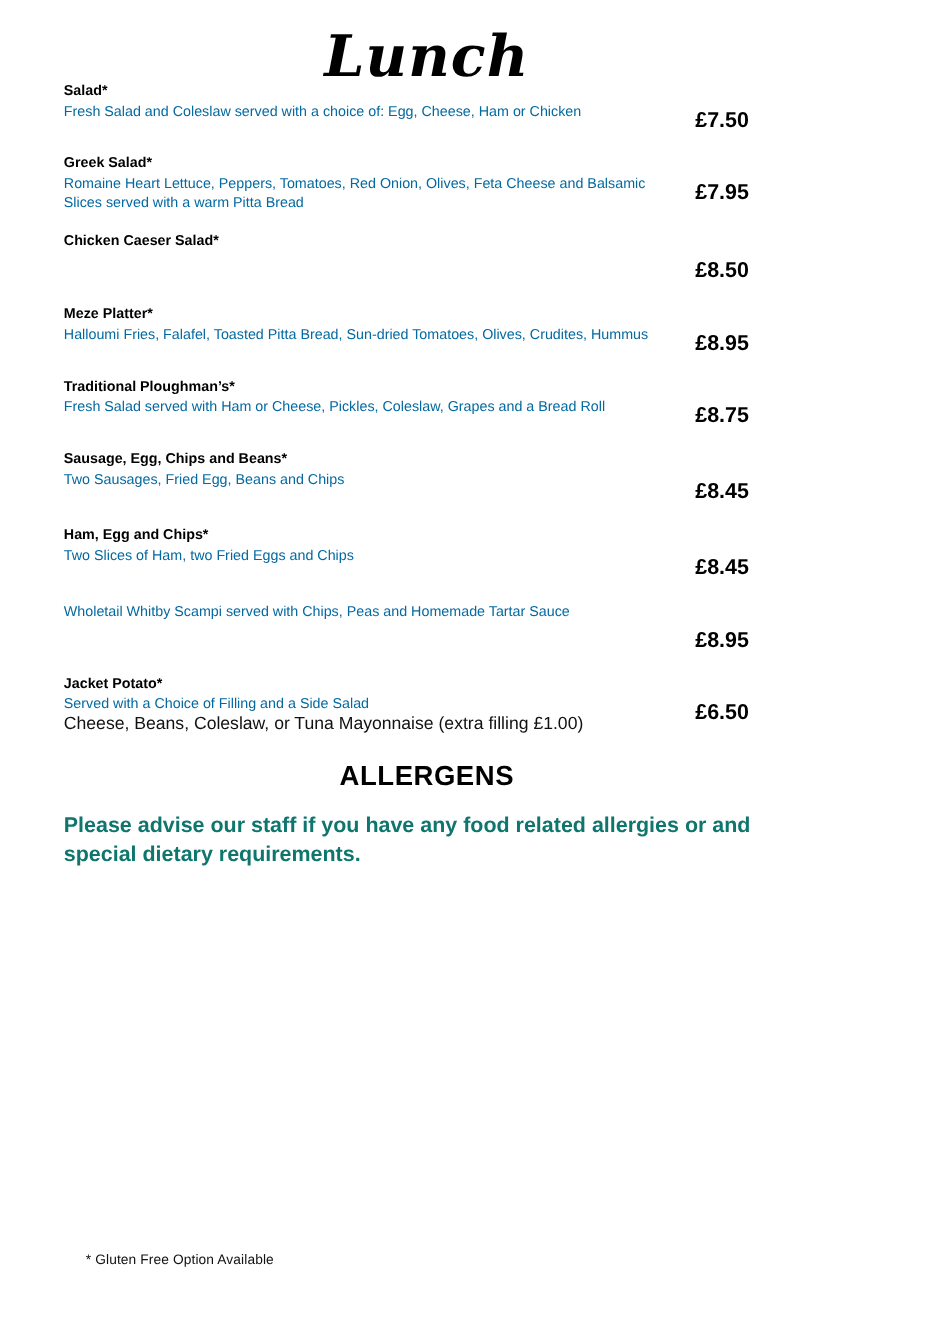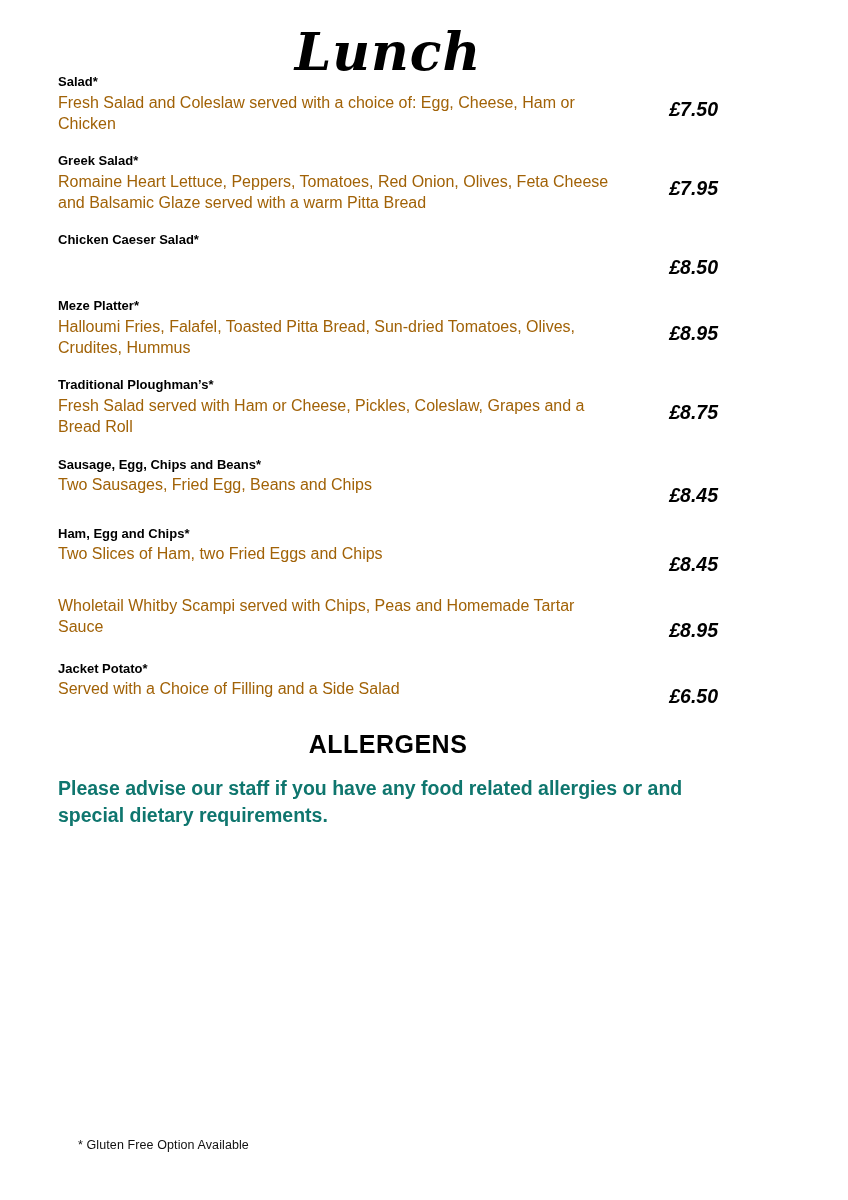--- a/index.html
+++ b/index.html
@@ -51,43 +51,41 @@
     font-size: 13px;
     font-weight: 700;
     line-height: 1.28;
     margin: 0 0 1px 0;
     color: #000;
   }
   .item-name .star {
     font-weight: 700;
   }
   .item-desc {
-    font-size: 16px;
+    font-size: 13px;
     font-weight: 400;
     line-height: 1.33;
     margin: 0;
-    color: #a16207;
+    color: #0369a1;
     max-width: 660px;
   }
   .item-subdesc {
     font-size: 16px;
     font-weight: 400;
     line-height: 1.3;
     margin: 1px 0 0 0;
     color: #111;
   }
   .item-price {
     flex: 0 0 auto;
     width: 86px;
-    text-align: right;
     font-size: 19.5px;
     font-weight: 700;
     color: #000;
     white-space: nowrap;
-    font-style: italic;
   }
   
   .price-mid { padding-top: 24px; }
   .price-flat { padding-top: 27px; }
 
   .allergens-title {
     text-align: center;
     font-size: 25px;
     font-weight: 700;
     letter-spacing: 0.5px;
@@ -126,21 +124,21 @@
       <div class="item-left">
         <p class="item-name"><span>Salad</span><span class="star">*</span></p>
         <p class="item-desc">Fresh Salad and Coleslaw served with a choice of: Egg, Cheese, Ham or Chicken</p>
       </div>
       <div class="item-price price-mid">£7.50</div>
     </div>
 
     <div class="item">
       <div class="item-left">
         <p class="item-name"><span>Greek Salad</span><span class="star">*</span></p>
-        <p class="item-desc">Romaine Heart Lettuce, Peppers, Tomatoes, Red Onion, Olives, Feta Cheese and Balsamic Glaze served with a warm Pitta Bread</p>
+        <p class="item-desc">Romaine Heart Lettuce, Peppers, Tomatoes, Red Onion, Olives, Feta Cheese and Balsamic Slices served with a warm Pitta Bread</p>
       </div>
       <div class="item-price price-mid">£7.95</div>
     </div>
 
     <div class="item">
       <div class="item-left">
         <p class="item-name"><span>Chicken Caeser Salad</span><span class="star">*</span></p>
       </div>
       <div class="item-price price-mid">£8.50</div>
     </div>
@@ -181,20 +179,21 @@
       <div class="item-left">
         <p class="item-desc">Wholetail Whitby Scampi served with Chips, Peas and Homemade Tartar Sauce</p>
       </div>
       <div class="item-price price-mid">£8.95</div>
     </div>
 
     <div class="item">
       <div class="item-left">
         <p class="item-name"><span>Jacket Potato</span><span class="star">*</span></p>
         <p class="item-desc">Served with a Choice of Filling and a Side Salad</p>
+        <p class="item-subdesc">Cheese, Beans, Coleslaw, or Tuna Mayonnaise (extra filling £1.00)</p>
       </div>
       <div class="item-price price-mid">£6.50</div>
     </div>
 
   </div>
 
   <h2 class="allergens-title">ALLERGENS</h2>
   <p class="allergens-text">Please advise our staff if you have any food related allergies or and special dietary requirements.</p>
 
   <div class="footnote">* Gluten Free Option Available</div>

